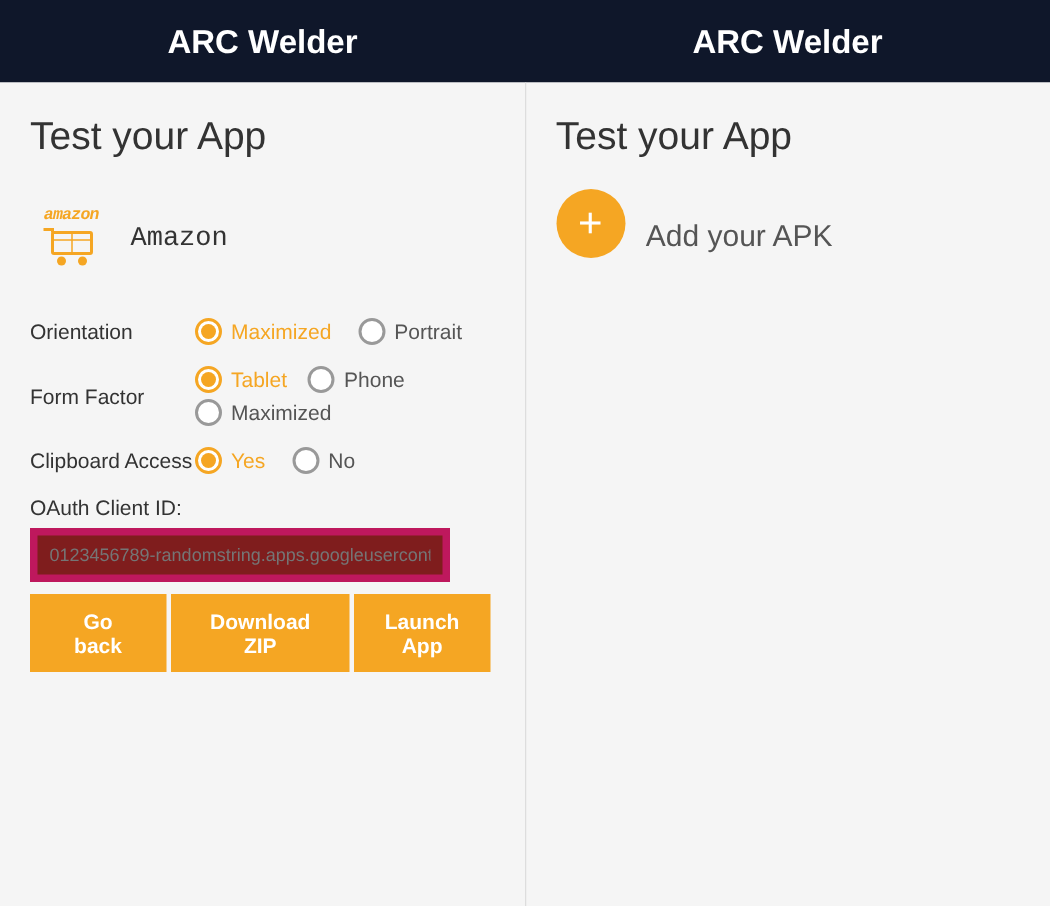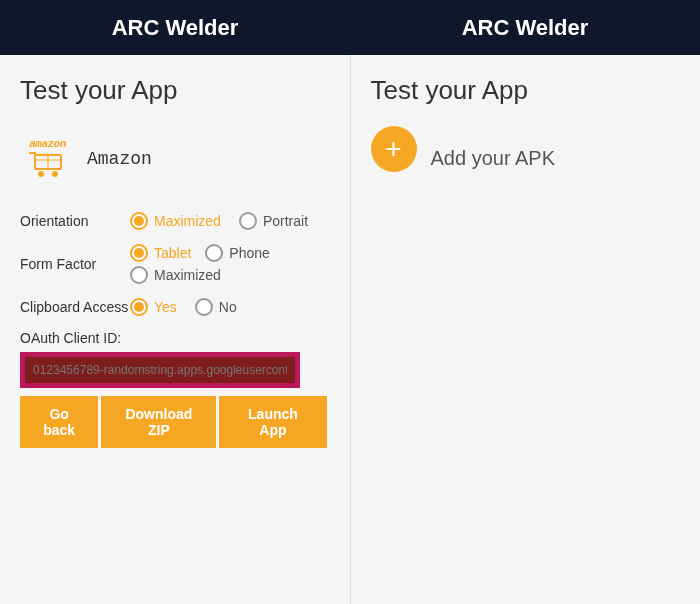--- a/index.html
+++ b/index.html
@@ -182,21 +182,21 @@
       outline: none;
     }
 
     
     .bottom-buttons {
       display: flex;
       margin-top: 8px;
       gap: 0;
     }
     .btn {
-      padding: 10px 12px;
+      padding: 10px 24px;
       background: #F5A623;
       color: white;
       border: none;
       font-size: 14px;
       font-weight: bold;
       cursor: pointer;
       margin-right: 3px;
     }
     .btn-launch {
       padding: 10px 14px;

